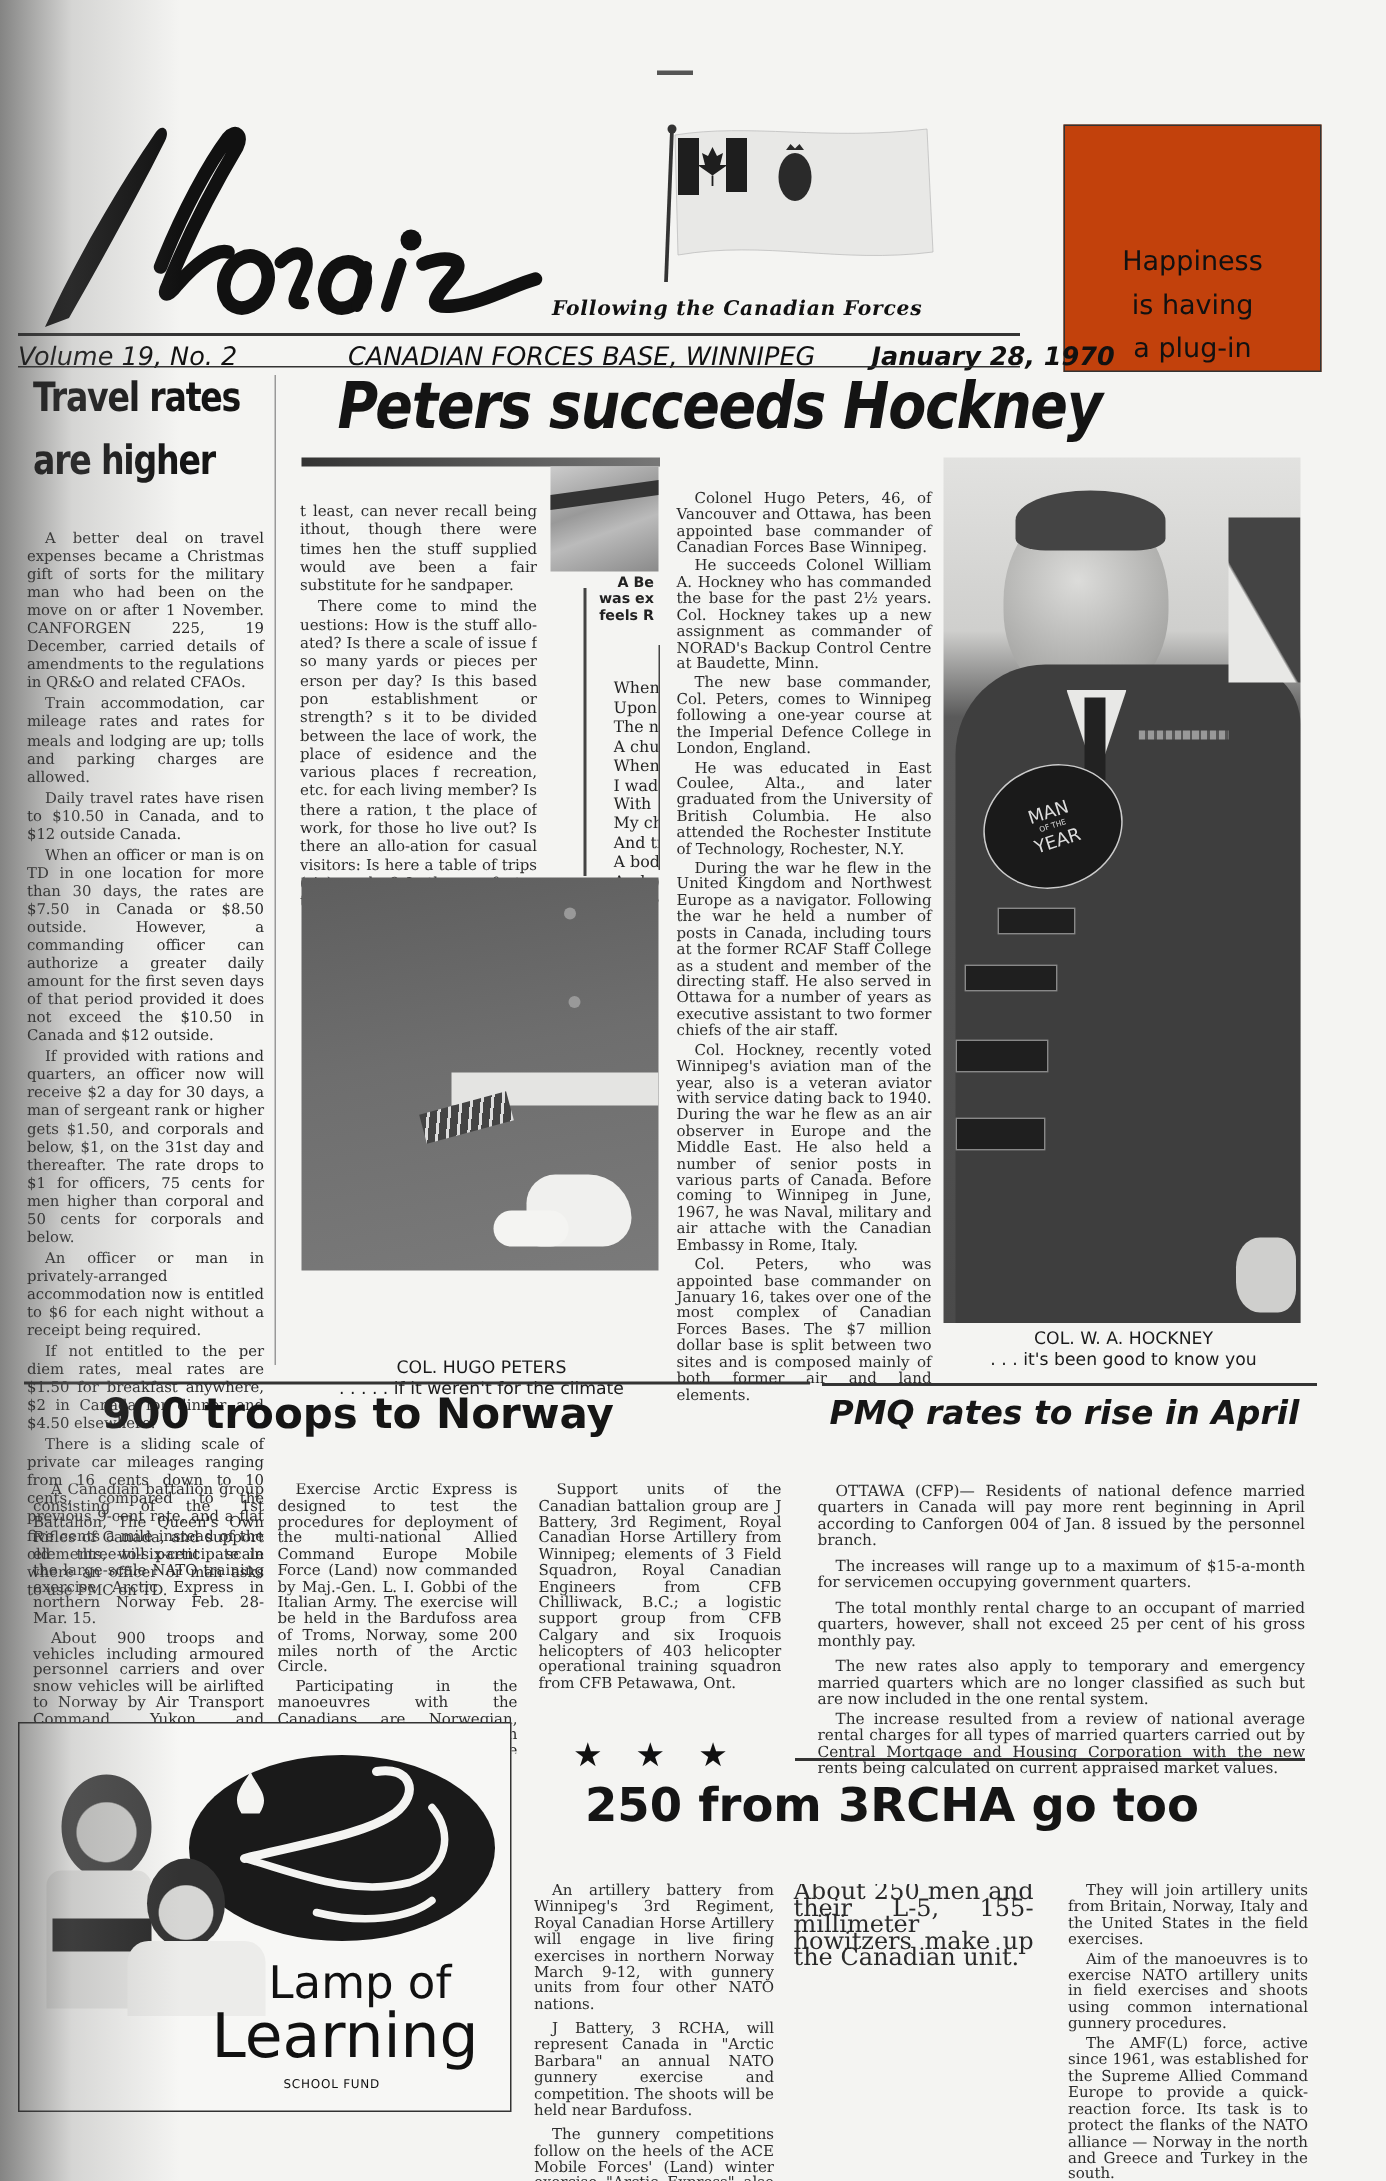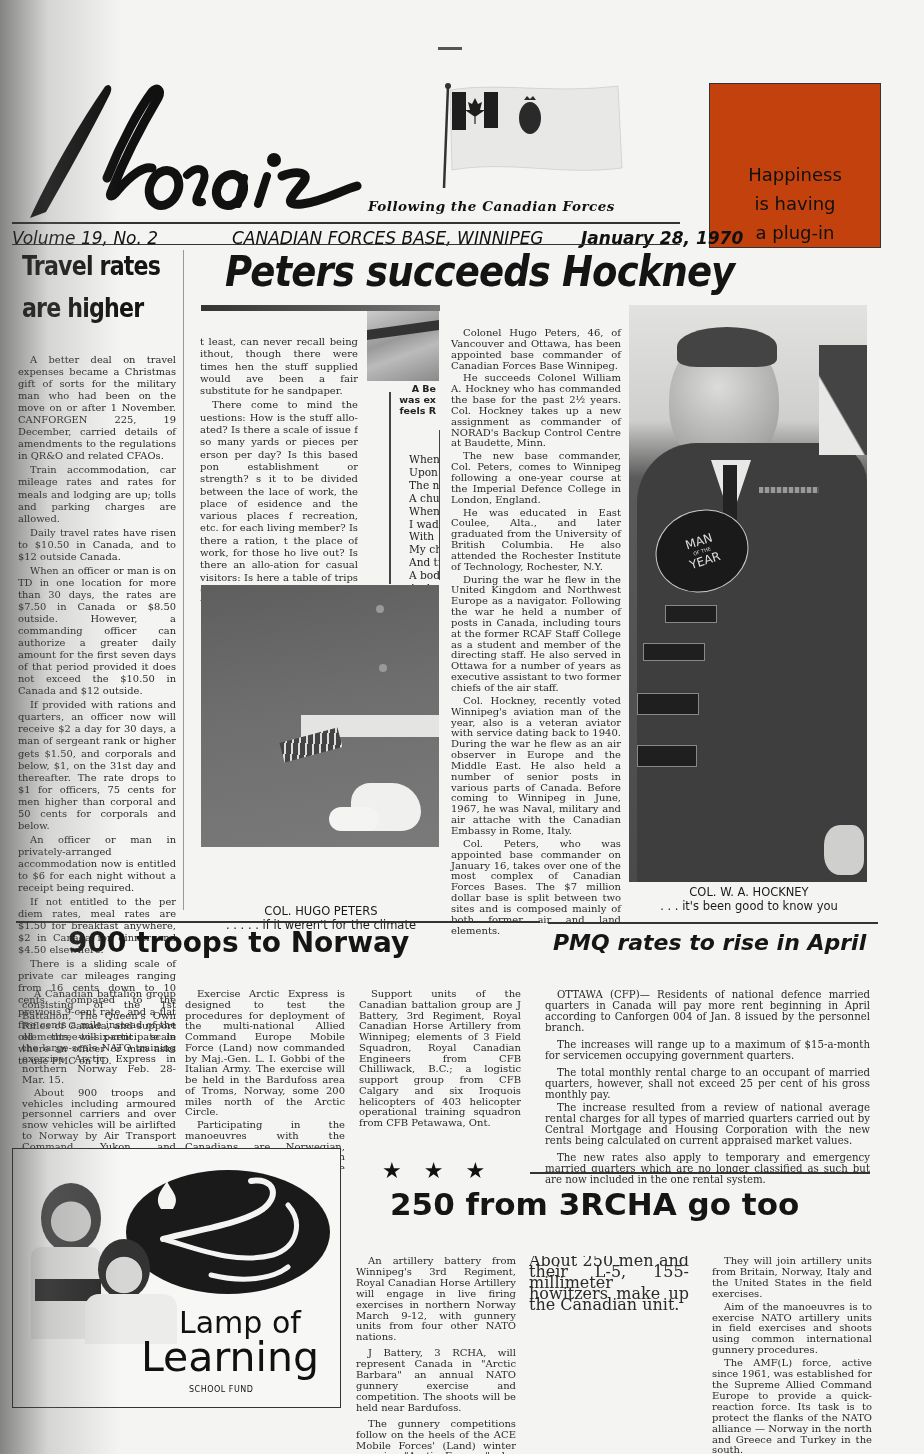--- a/index.html
+++ b/index.html
@@ -187,22 +187,22 @@
 </div>
 <div class="abs col" style="left:359px;top:965px;width:162px;font-size:10px;line-height:10.75px;height:184px;overflow:hidden;">
   <p>Support units of the Canadian battalion group are J Battery, 3rd Regiment, Royal Canadian Horse Artillery from Winnipeg; elements of 3 Field Squadron, Royal Canadian Engineers from CFB Chilliwack, B.C.; a logistic support group from CFB Calgary and six Iroquois helicopters of 403 helicopter operational training squadron from CFB Petawawa, Ont.</p>
 </div>
 
 <h2 class="abs head-pmq">PMQ rates to rise in April</h2>
 <div class="abs col" style="left:545px;top:965px;width:325px;font-size:10.2px;line-height:11px;">
   <p>OTTAWA (CFP)— Residents of national defence married quarters in Canada will pay more rent beginning in April according to Canforgen 004 of Jan. 8 issued by the personnel branch.</p>
   <p style="margin-top:6px">The increases will range up to a maximum of $15-a-month for servicemen occupying government quarters.</p>
   <p style="margin-top:6px">The total monthly rental charge to an occupant of married quarters, however, shall not exceed 25 per cent of his gross monthly pay.</p>
+  <p style="margin-top:6px">The new rates also apply to temporary and emergency married quarters which are no longer classified as such but are now included in the one rental system.</p>
   <p>The increase resulted from a review of national average rental charges for all types of married quarters carried out by Central Mortgage and Housing Corporation with the new rents being calculated on current appraised market values.</p>
-  <p style="margin-top:6px">The new rates also apply to temporary and emergency married quarters which are no longer classified as such but are now included in the one rental system.</p>
 </div>
 <div class="abs rule" style="left:530px;top:1172px;width:340px;"></div>
 
 <div class="abs stars">★★★</div>
 <h2 class="abs head-250">250 from 3RCHA go too</h2>
 <div class="abs col" style="left:356px;top:1232px;width:160px;font-size:10px;line-height:10.9px;">
   <p>An artillery battery from Winnipeg's 3rd Regiment, Royal Canadian Horse Artillery will engage in live firing exercises in northern Norway March 9-12, with gunnery units from four other NATO nations.</p>
   <p style="margin-top:5px">J Battery, 3 RCHA, will represent Canada in "Arctic Barbara" an annual NATO gunnery exercise and competition. The shoots will be held near Bardufoss.</p>
   <p style="margin-top:5px">The gunnery competitions follow on the heels of the ACE Mobile Forces' (Land) winter exercise "Arctic Express" also being held in March in the Bardufoss area. The gunnery unit is part of Canada's contribution to the ACE Mobile Force.</p>
 </div>

